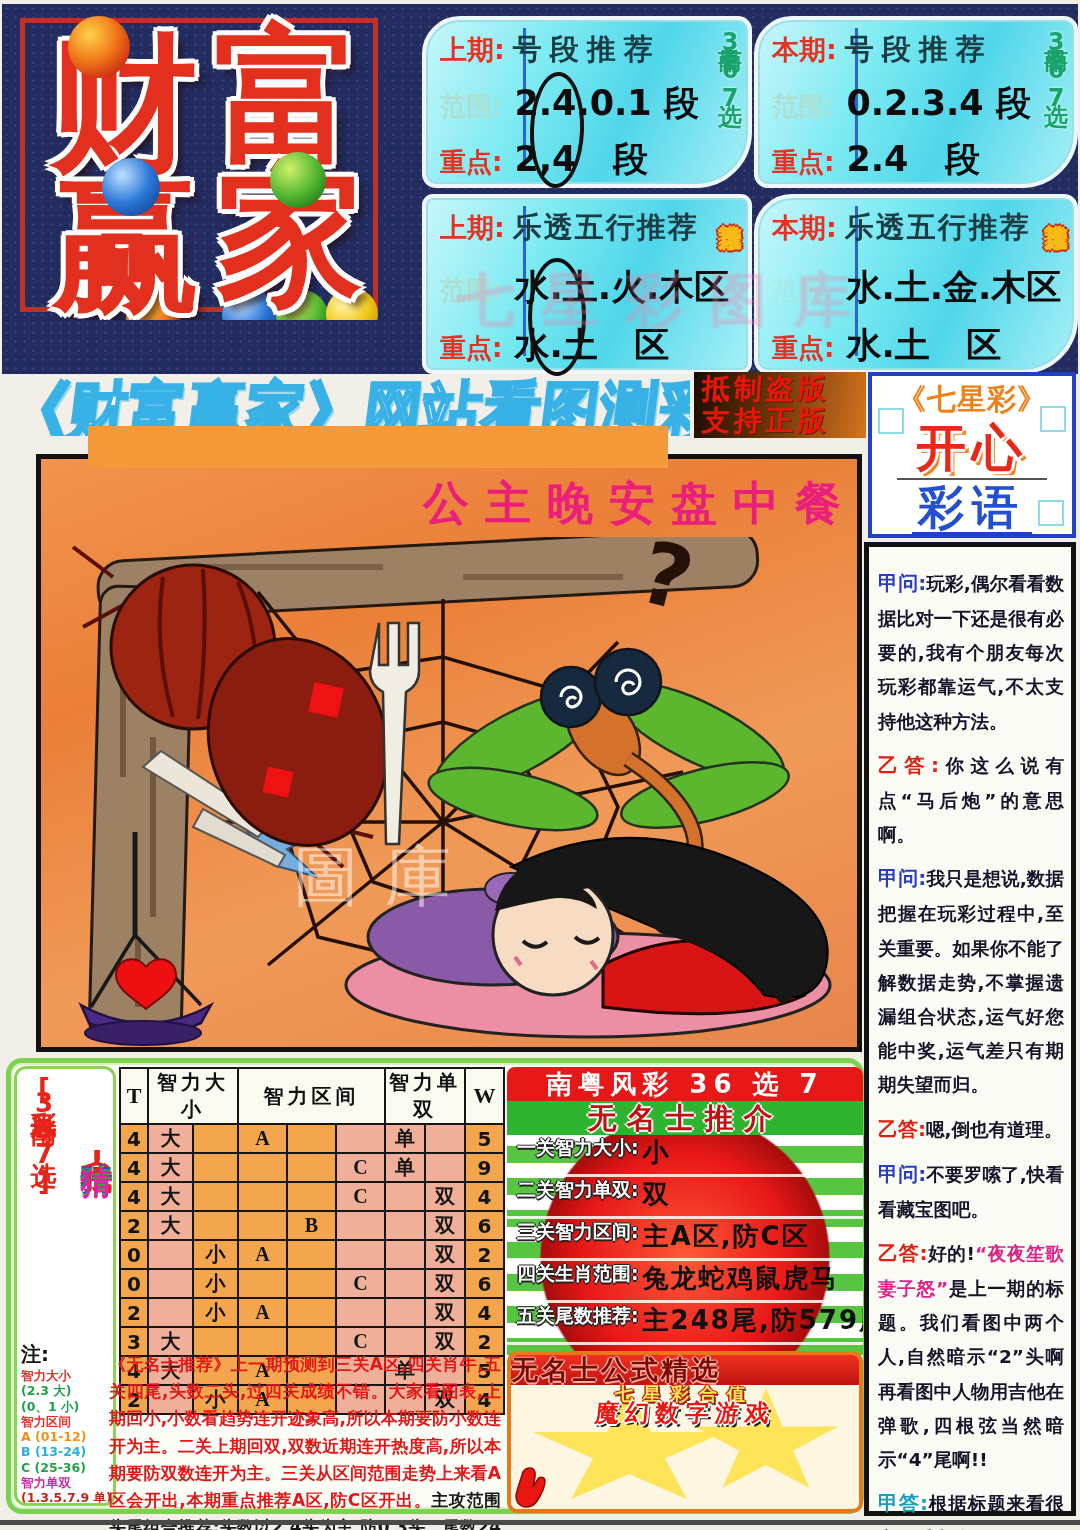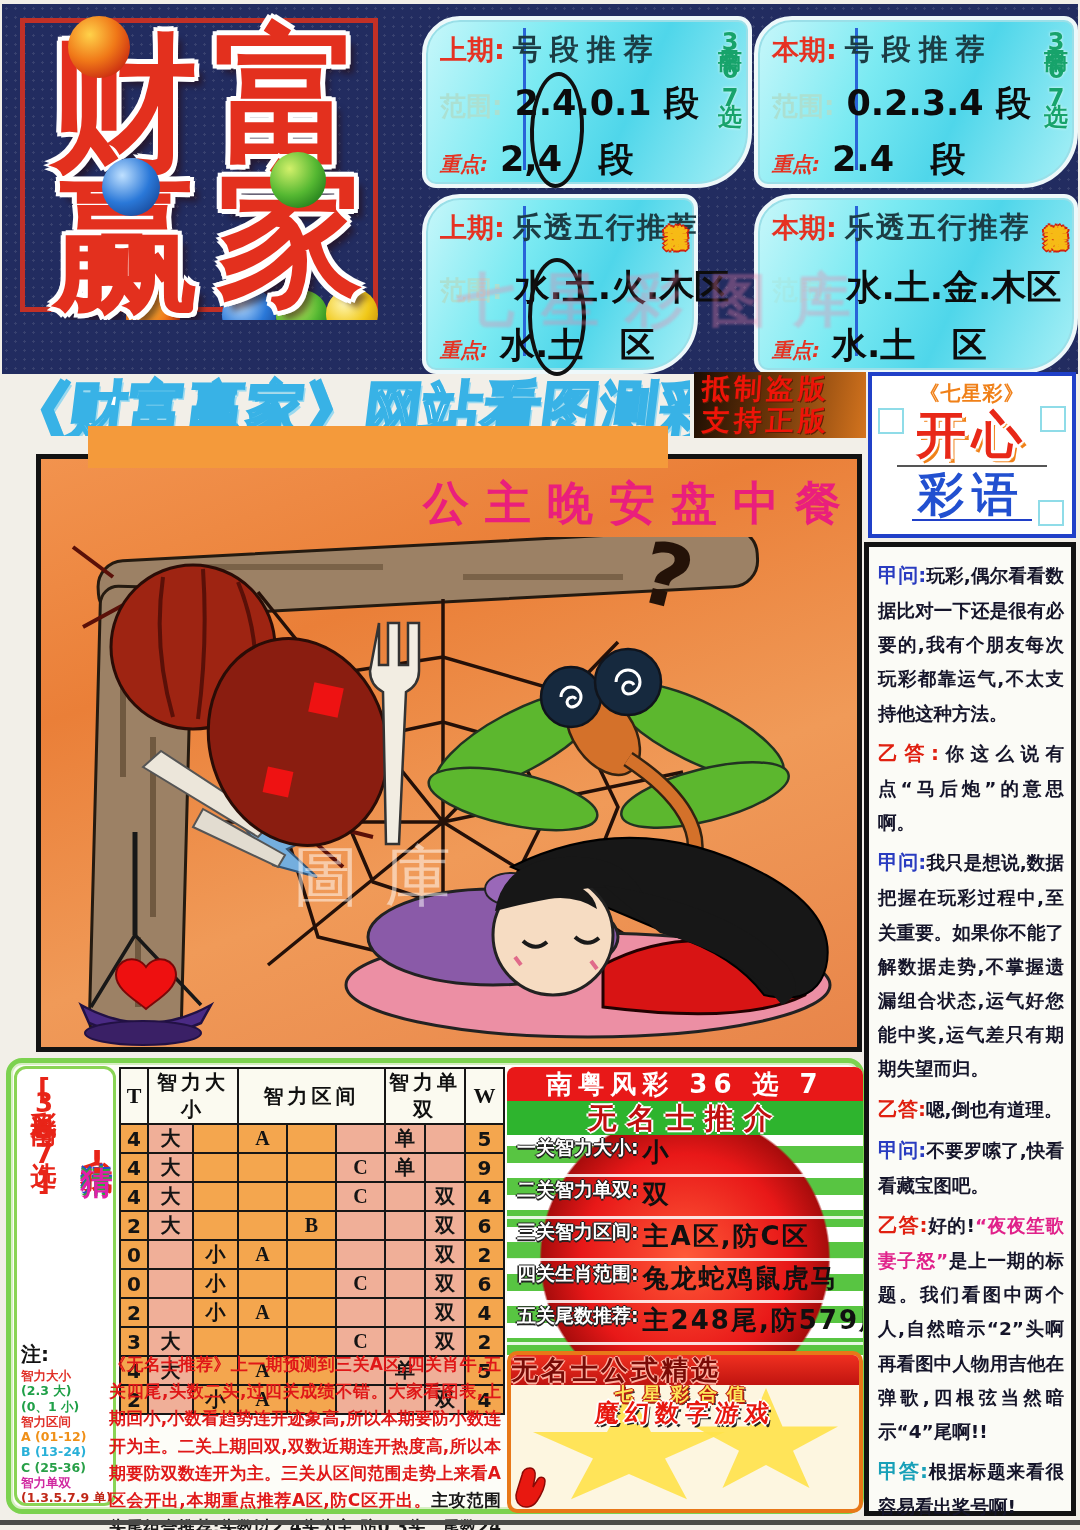--- a/index.html
+++ b/index.html
@@ -28,30 +28,30 @@
   #ball-y2{left:318px;top:280px;width:52px;height:52px;background:radial-gradient(circle at 35% 30%,#fff6b0,#f0c818 50%,#c89008 85%);}
   #ghost-text { left:455px; top:258px; width:600px; font-size:58px; font-weight:900;
     color:rgba(238,130,170,.34); letter-spacing:26px; z-index:5; pointer-events:none; filter:blur(1px); }
 
   
   .rec { position:absolute; border:4px solid #eef8fa; border-radius:38px 14px 56px 14px;
     background:linear-gradient(115deg,#c8f7fa 0%,#7beaf2 35%,#4fd6ea 62%,#a8f0f6 100%);
     box-shadow:inset 0 0 0 2px #9adfe8; }
   #b1{left:420px;top:12px;width:330px;height:172px;}
   #b2{left:752px;top:12px;width:324px;height:172px;}
-  #b3{left:420px;top:190px;width:276px;height:180px;}
+  #b3{left:420px;top:190px;width:330px;height:180px;border-radius:11px;}
   #b4{left:752px;top:190px;width:324px;height:180px;}
   .rec .vline{position:absolute;left:97px;top:8px;bottom:14px;width:3px;background:#2864d8;}
   .rec .row{position:absolute;left:14px;white-space:nowrap;}
   .rec .r1{top:10px;} .rec .r2{top:60px;} .rec .r3{top:116px;}
   .tall .r2{top:66px;} .tall .r3{top:124px;}
   .rec .period{font-size:27px;font-weight:900;color:var(--labelRed);}
   .rec .title{font-size:29px;font-weight:800;color:#1c3c44;letter-spacing:8px;margin-left:8px;}
   .rec .lab-fan{font-size:26px;font-weight:900;color:#abe0d2;}
-  .rec .lab-zhong{font-size:20px;font-weight:900;color:var(--labelRed);font-style:italic;}
+  .rec .lab-zhong{font-size:26px;font-weight:900;color:var(--labelRed);}
   .rec .val{font-size:35px;font-weight:900;color:#0c0c0c;margin-left:12px;white-space:pre;}
   #b4 .lab-fan{opacity:.35;}
   .rec .side{position:absolute;right:3px;top:8px;bottom:8px;width:30px;writing-mode:vertical-rl;
     text-orientation:upright;font-weight:900;font-size:24px;line-height:30px;}
   .side-teal{color:var(--sideTeal);text-shadow:0 0 3px #eafff4;}
   .side-orange{color:var(--sideOrange);text-shadow:-2px 0 0 #d02010,2px 0 0 #d02010,0 -2px 0 #d02010,0 2px 0 #d02010;}
   .circ{position:absolute;border:4px solid #101010;border-radius:50%;}
   #b1 .circ{left:104px;top:52px;width:54px;height:116px;transform:rotate(2deg);}
   #b3 .circ{left:102px;top:60px;width:58px;height:118px;}
 
@@ -66,39 +66,39 @@
   #result-strip .nums{font-size:29px;font-weight:900;color:var(--stripText);margin-left:14px;letter-spacing:3px;white-space:pre;}
   #anti-piracy { left:694px; top:372px; width:172px; height:66px;
     background:linear-gradient(100deg,#1a0c02 0%,#6a3408 45%,#d4741e 100%);
     display:flex;flex-direction:column;justify-content:center;padding-left:8px; }
   #anti-piracy div{font-size:28px;font-weight:900;color:var(--piracyRed);letter-spacing:4px;
     text-shadow:1px 1px 0 #5a2206; line-height:32px; transform:skewX(-4deg);}
   #qxc-box { left:868px; top:372px; width:208px; height:166px; background:#fff;
     border:4px solid #2040c8; z-index:6; text-align:center; }
   .qxc-corner{position:absolute;width:26px;height:26px;border:2px solid #8fdce8;}
   #qc1{left:6px;top:32px;} #qc2{right:6px;top:30px;} #qc3{right:8px;bottom:8px;}
-  #qxc-title{font-size:20px;font-weight:900;color:var(--qxcOrange);margin-top:4px;letter-spacing:1px;}
+  #qxc-title{font-size:29px;font-weight:900;color:var(--qxcOrange);margin-top:4px;letter-spacing:1px;}
   #qxc-l1{font-size:50px;font-weight:900;color:var(--qxcRed);letter-spacing:6px;line-height:56px;
     text-shadow:-3px 0 0 #fff,3px 0 0 #fff,0 -3px 0 #fff,0 3px 0 #fff,2px 2px 0 #f8b060,4px 4px 0 #f08018;}
   #qxc-hr{width:150px;height:2px;background:#555;margin:2px auto;}
   #qxc-l2{font-size:46px;font-weight:900;color:var(--qxcBlue);letter-spacing:8px;line-height:50px;
     border-bottom:2px solid #2040c8; display:inline-block; padding:0 6px;}
 
   
   #cartoon { left:36px; top:454px; width:826px; height:598px; border:5px solid #121212;
     background:linear-gradient(160deg,#f2934e 0%,#ea7f38 30%,#f09a58 62%,#e8854a 100%); overflow:hidden;}
   #cartoon-title { position:absolute; left:0; right:0; top:14px; text-align:right;
     font-size:46px; font-weight:900; color:var(--cartoonTitle); letter-spacing:16px; }
   #cartoon svg { position:absolute; left:2px; top:78px; }
 
   
   #dialog-box { left:864px; top:542px; width:212px; height:974px; background:#fbfbf6;
     border:5px solid #121212; padding:10px 7px 6px 9px; }
   #dialog-box p { font-size:18.5px; font-weight:700; color:#15152a; line-height:1.85;
-    margin-bottom:4px; text-align:justify; word-break:break-all; }
+    margin-bottom:4px; text-align:justify; word-break:break-all;margin-top:8px; }
   .spk{font-size:20px;font-weight:900;}
   .s-blue{color:var(--speakerBlue);} .s-red{color:var(--speakerRed);} .s-teal{color:var(--speakerTeal);}
   .hl{color:var(--hlMagenta);font-weight:900;}
 
   
   #bottom-section { left:6px; top:1058px; width:858px; height:456px; background:#fdfdf8;
     border:5px solid var(--greenBorder); border-radius:16px; box-shadow:inset 0 0 0 2px #d8efc4; }
   #left-strip { left:3px; top:3px; width:102px; height:440px; border:3px solid #8ad455;
     border-radius:12px; background:#fff; overflow:hidden; }
   #v-title { position:absolute; left:2px; top:4px; height:272px; writing-mode:vertical-rl;

